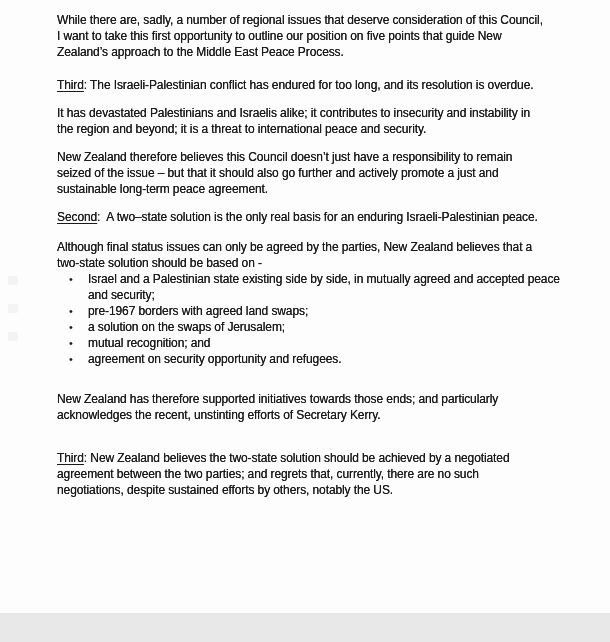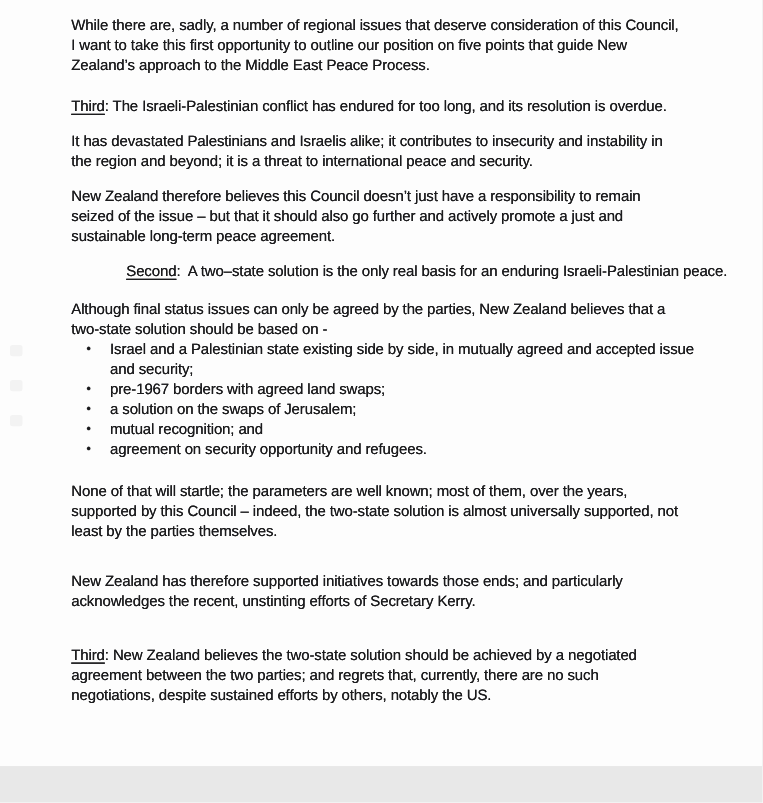--- a/index.html
+++ b/index.html
@@ -35,21 +35,21 @@
   }
   .lead {
     text-decoration: underline;
     text-underline-offset: 2px;
   }
   .rest { white-space: pre-wrap; }
 
   .mt-p2  { margin-top: 17px; }
   .mt-p3  { margin-top: 12px; }
   .mt-p4  { margin-top: 12px; }
-  .mt-p5  { margin-top: 12px; margin-left: 44px; }
+  .mt-p5  { margin-top: 12px; }
   .mt-p6  { margin-top: 14px; }
   .mt-b1  { margin-top: 11px; }
   .mt-b2  { margin-top: 22px; }
   .mt-b3  { margin-top: 24px; }
   .mt-b4  { margin-top: 25px; }
   .mt-b5  { margin-top: 23px; }
   .mt-p7  { margin-top: 18px; }
   .mt-p8  { margin-top: 24px; }
   .mt-p9  { margin-top: 27px; }
 
@@ -107,21 +107,21 @@
 seized of the issue – but that it should also go further and actively promote a just and
 sustainable long-term peace agreement.</p>
 
     <p class="para mt-p5"><span class="lead">Second</span><span class="rest">:  A two–state solution is the only real basis for an enduring Israeli-Palestinian peace.</span></p>
 
     <p class="para mt-p6">Although final status issues can only be agreed by the parties, New Zealand believes that a
 two-state solution should be based on -</p>
 
     <div class="bullet mt-b1">
       <span class="dot">•</span>
-      <span class="bullet-text">Israel and a Palestinian state existing side by side, in mutually agreed and accepted issue
+      <span class="bullet-text">Israel and a Palestinian state existing side by side, in mutually agreed and accepted peace
 and security;</span>
     </div>
 
     <div class="bullet mt-b2">
       <span class="dot">•</span>
       <span class="bullet-text">pre-1967 borders with agreed land swaps;</span>
     </div>
 
     <div class="bullet mt-b3">
       <span class="dot">•</span>
@@ -131,23 +131,20 @@
     <div class="bullet mt-b4">
       <span class="dot">•</span>
       <span class="bullet-text">mutual recognition; and</span>
     </div>
 
     <div class="bullet mt-b5">
       <span class="dot">•</span>
       <span class="bullet-text">agreement on security opportunity and refugees.</span>
     </div>
 
-    <p class="para mt-p7">None of that will startle; the parameters are well known; most of them, over the years,
-supported by this Council – indeed, the two-state solution is almost universally supported, not
-least by the parties themselves.</p>
 
     <p class="para mt-p8">New Zealand has therefore supported initiatives towards those ends; and particularly
 acknowledges the recent, unstinting efforts of Secretary Kerry.</p>
 
     <p class="para mt-p9"><span class="lead">Third</span><span class="rest">: New Zealand believes the two-state solution should be achieved by a negotiated
 agreement between the two parties; and regrets that, currently, there are no such
 negotiations, despite sustained efforts by others, notably the US.</span></p>
 
   </div>
 </div>

